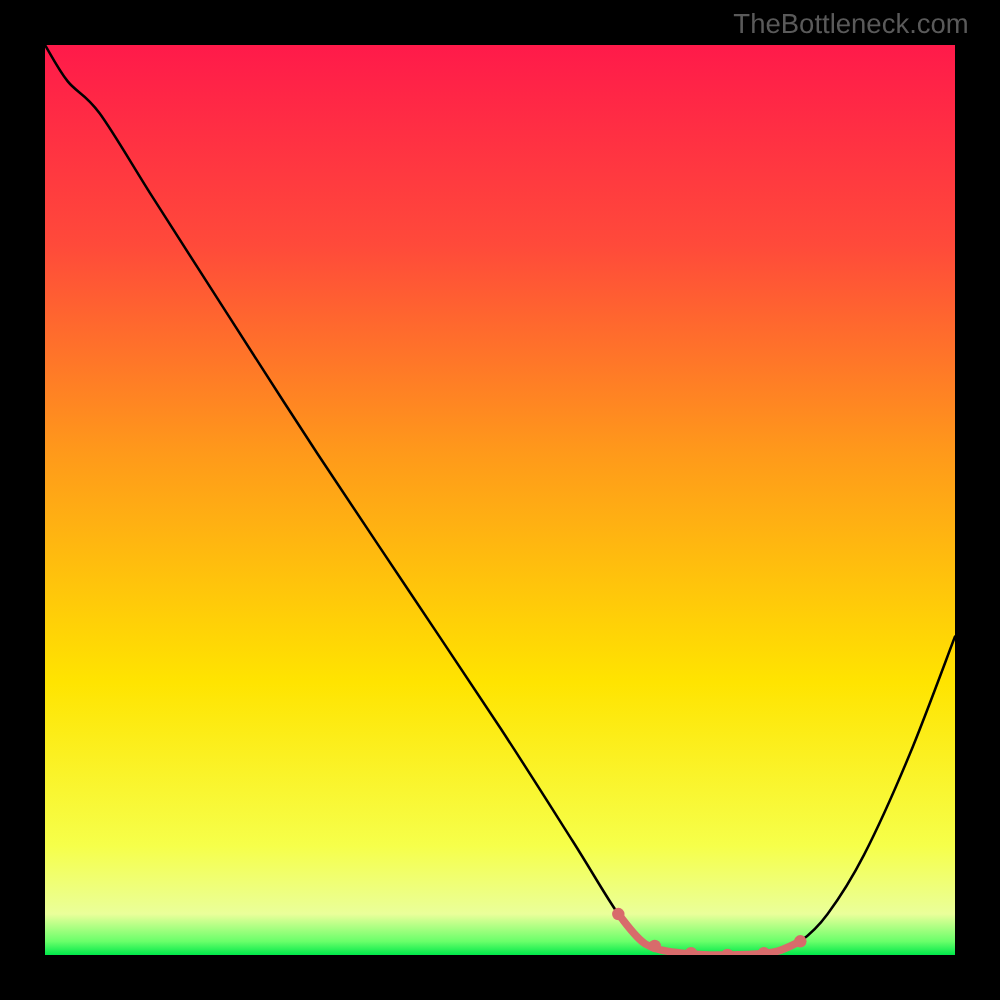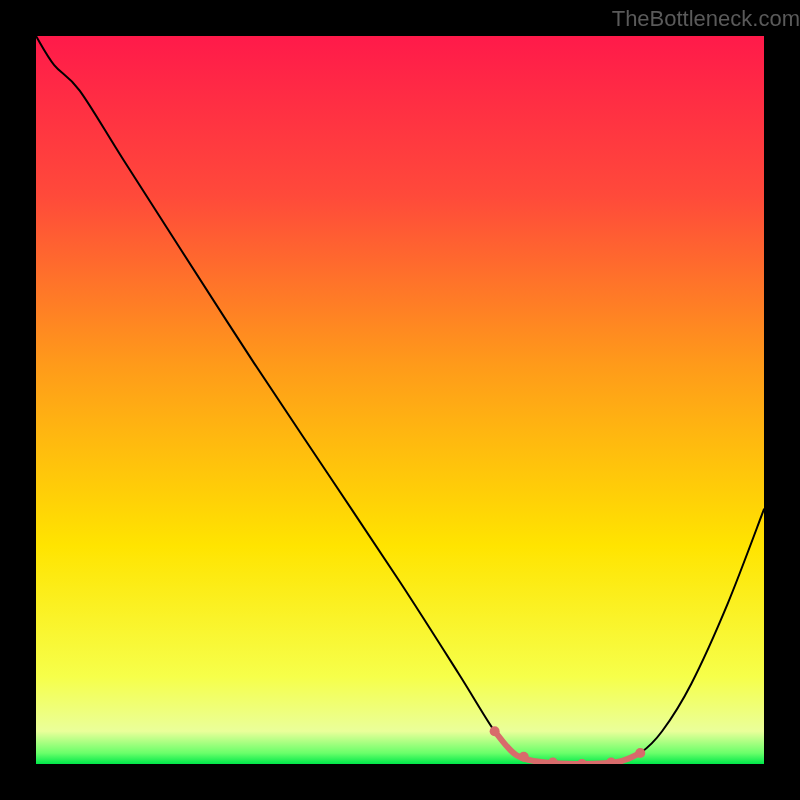--- a/index.html
+++ b/index.html
@@ -1,21 +1,21 @@
 <!DOCTYPE html>
 <html><head>
 <meta charset="utf-8">
 <style>
   * { margin: 0; padding: 0; box-sizing: border-box; }
   html, body { width: 800px; height: 800px; overflow: hidden; }
   body { background: #000; position: relative; font-family: Arial, sans-serif; }
   .watermark {
     position: absolute;
     top: 6px;
-    right: 0;
+    right: 25px;
     color: #5a5a5a;
     font-size: 22px;
     font-weight: 400;
     z-index: 10;
   }
   .plot-area {
     position: absolute;
     left: 36px;
     top: 36px;
     width: 728px;

